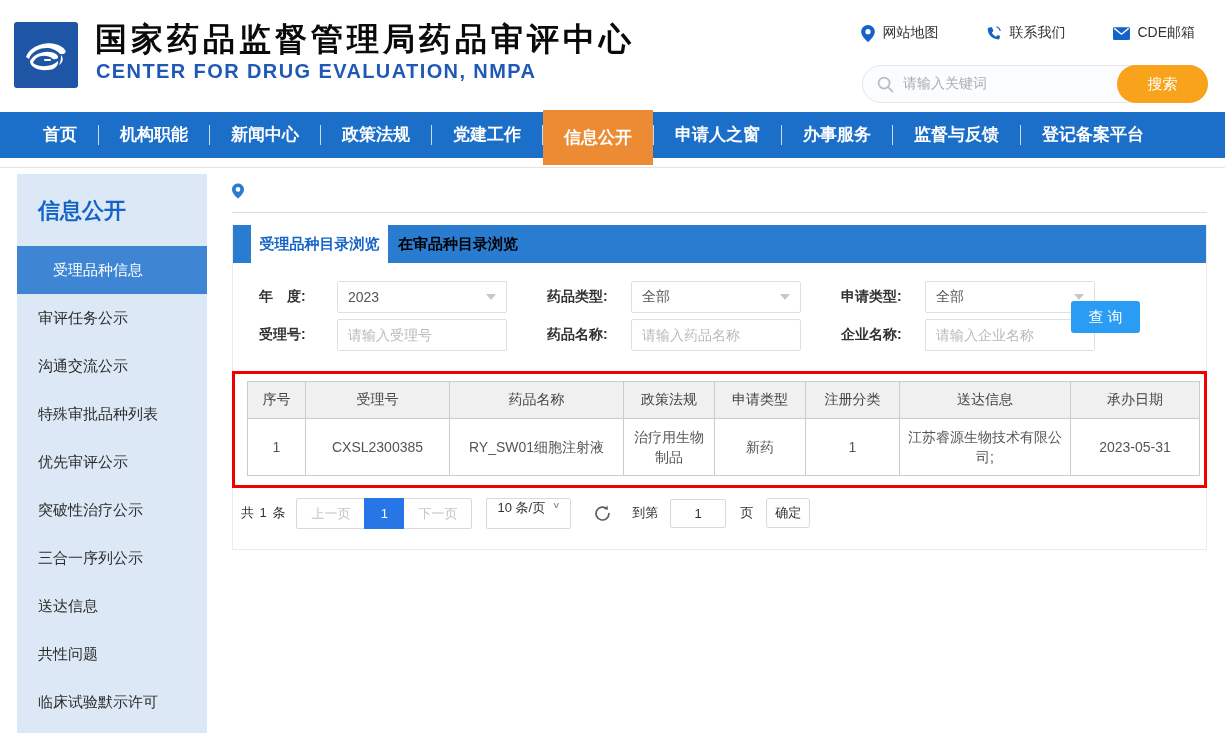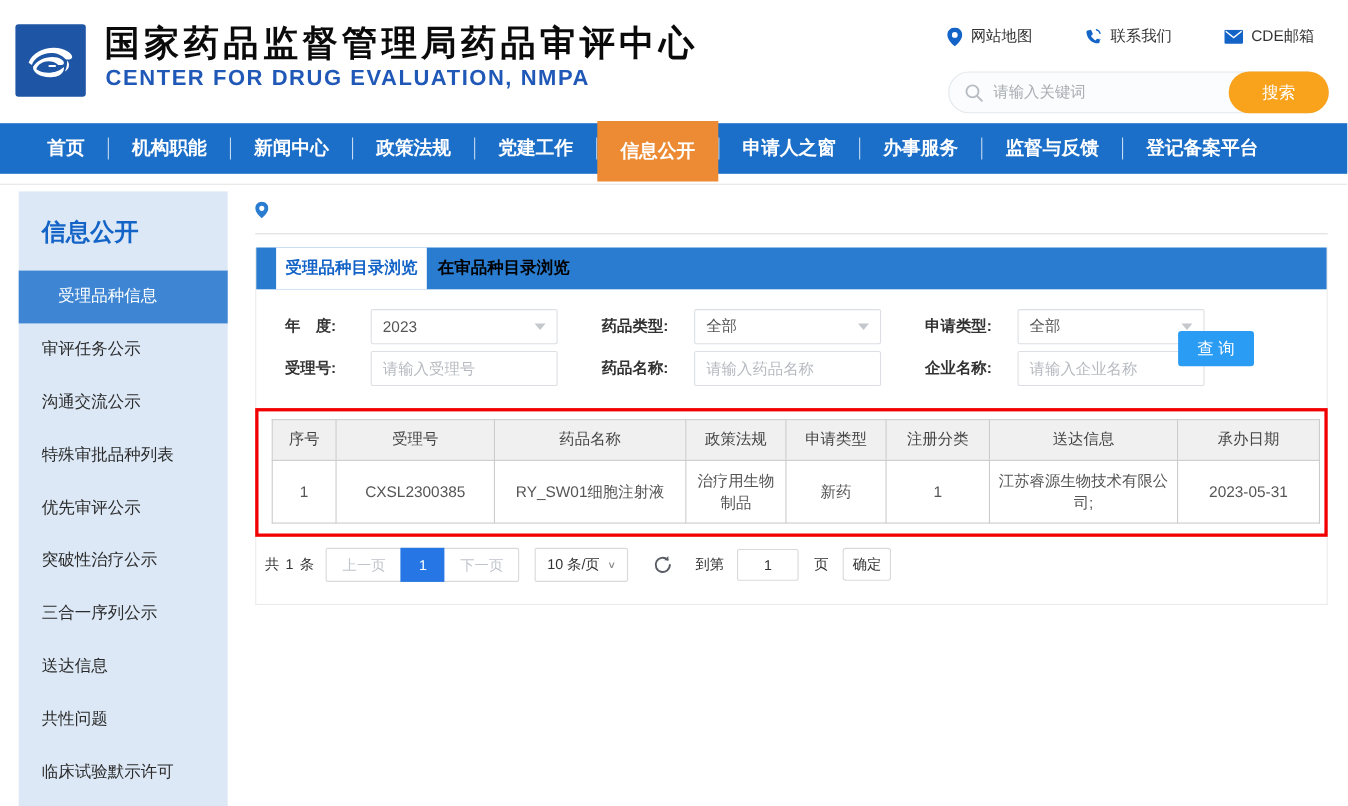--- a/index.html
+++ b/index.html
@@ -77,21 +77,21 @@
     padding:4px 8px; line-height:1.45; }
 
   
   .pager { display:flex; align-items:center; margin:10px 0 21px 8px; height:30px; }
   .pg-total { font-size:13px; color:#333; margin-right:10px; letter-spacing:1px; }
   .pg-group { display:flex; border:1px solid #d9d9d9; border-radius:2px; height:31px; }
   .pg-btn { padding:0 14px; line-height:29px; font-size:13px; color:#c0c4cc; cursor:pointer; }
   .pg-num { width:40px; text-align:center; line-height:31px; margin:-1px 0; font-size:13px;
     background:#2677e5; color:#fff; cursor:pointer; }
   .pg-size { margin-left:14px; height:31px; border:1px solid #d9d9d9; border-radius:2px;
-    display:flex; align-items:center; gap:7px; padding:0 10px; font-size:13px; color:#333;
+    display:flex; align-items:flex-start; gap:7px; padding:0 10px; font-size:13px; color:#333;
     cursor:pointer; }
   .pg-size .chev { font-size:11px; color:#888; transform:scaleY(.8); }
   .pg-refresh { margin-left:22px; cursor:pointer; display:flex; align-items:center; }
   .pg-goto-label { margin-left:20px; font-size:13px; color:#333; }
   .pg-input { margin-left:12px; width:56px; height:29px; border:1px solid #d9d9d9; border-radius:2px;
     text-align:center; font-size:13px; color:#333; outline:none; font-family:inherit; }
   .pg-unit { margin-left:14px; font-size:13px; color:#333; }
   .pg-ok { margin-left:13px; width:44px; height:30px; background:#fff; border:1px solid #d9d9d9;
     border-radius:3px; font-size:13px; color:#333; cursor:pointer; font-family:inherit; }
 </style>

